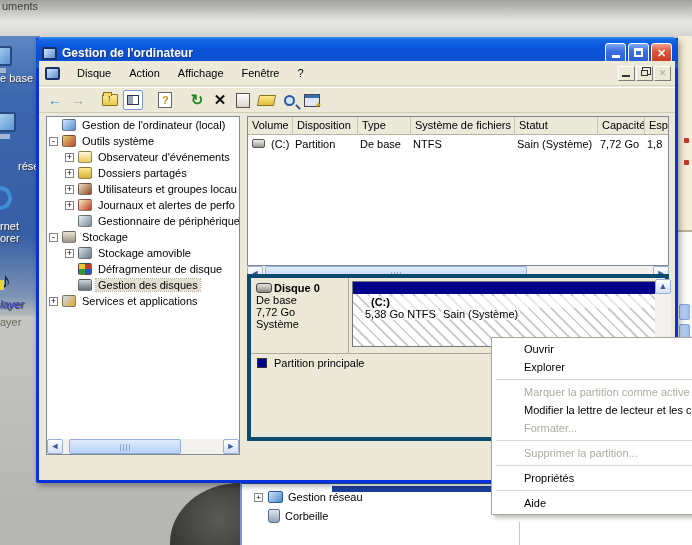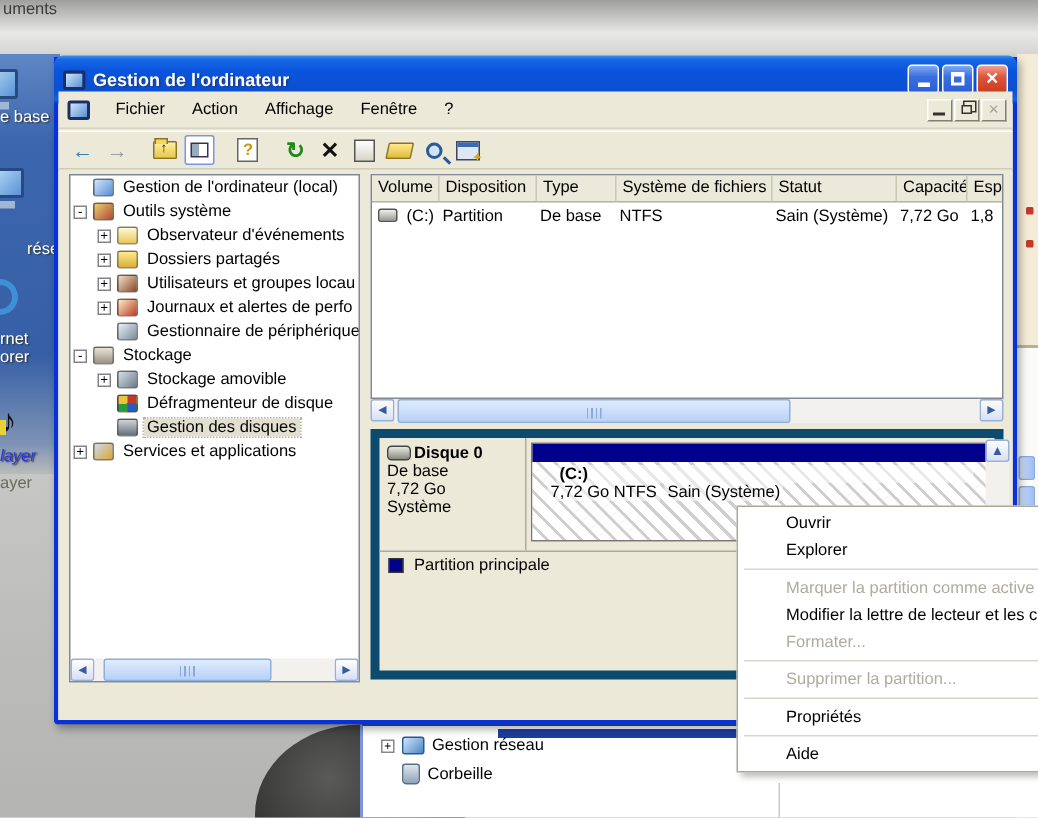--- a/index.html
+++ b/index.html
@@ -123,21 +123,21 @@
   .lhead { display:flex; height:18px; background:#ebe9d9; }
   .lh { border-right:1px solid #cac6b4; border-bottom:1px solid #b8b4a2; padding:2px 4px; white-space:nowrap; overflow:hidden; flex:none; }
   .lrow { display:flex; height:17px; align-items:center; }
   .lc { padding:0 4px; white-space:nowrap; overflow:hidden; flex:none; }
   .vol-ico { width:15px; height:9px; background:linear-gradient(180deg,#f0f0ec,#9a9a92); border:1px solid #555; border-radius:2px; margin:0 2px 0 4px; }
 
   
   .list-hsb { position:absolute; left:208px; top:152px; width:422px; height:16px; display:flex; }
 
   
-  .graph { position:absolute; left:208px; top:172px; width:422px; height:167px; background:#ece9d8; border:6px solid #0c4a6e; }
+  .graph { position:absolute; left:208px; top:160px; width:422px; height:167px; background:#ece9d8; border:4px solid #0c4a6e; }
   .grow { display:flex; border-bottom:1px solid #aeaa9e; }
   .ginfo { width:98px; flex:none; padding:4px 3px 0 5px; border-right:1px solid #aeaa9e; }
   .ginfo .gt { font-weight:bold; display:flex; align-items:center; gap:2px; }
   .disk-ico { width:16px; height:10px; background:linear-gradient(180deg,#e8e8e2,#8a8a80); border:1px solid #444; border-radius:3px; }
   .cd-ico { width:14px; height:12px; border-radius:50%; background:radial-gradient(circle,#fff 0 2px,#bcd8b8 3px 5px,#d8d8d0 6px); border:1px solid #667; }
   .gcell { flex:1; position:relative; padding:3px; }
   .pcell { border:1px solid #777; height:66px; display:flex; flex-direction:column; background:#fff; }
   .pband { height:12px; background:#00008b; flex:none; }
   .phatch { flex:1; padding:2px 10px; background:repeating-linear-gradient(45deg,#ffffff 0 6px,#cfcfcf 6px 8px); }
   .phatch div { background:rgba(255,255,255,.55); display:inline-block; padding:0 2px; }
@@ -214,21 +214,21 @@
         <span class="ming"></span>
       </span>
     <span class="tbtn">
         <span class="maxg"></span>
       </span>
     <span class="tbtn close">✕</span>
   </div>
 
   <div class="menubar">
     <span class="wicon2"></span>
-    <span class="mitem">Fichier</span>
+    <span class="mitem">Disque</span>
     <span class="mitem">Action</span>
     <span class="mitem">Affichage</span>
     <span class="mitem">Fenêtre</span>
     <span class="mitem">?</span>
     <span class="mdi-btns">
       <span class="mdi-btn">
           <span class="bar"></span>
         </span>
       <span class="mdi-btn">
           <span class="rest"></span>
@@ -386,21 +386,21 @@
             </div>
           <div>De base</div>
           <div>7,72 Go</div>
           <div>Système</div>
         </div>
         <div class="gcell">
           <div class="pcell">
             <div class="pband"></div>
             <div class="phatch">
               <div class="pname">(C:)</div>
-              <div>7,72 Go NTFS</div>
+              <div>5,38 Go NTFS</div>
               <div>Sain (Système)</div>
             </div>
           </div>
         </div>
       </div>
       <div class="legend">
         <span class="sq"></span>
         <span>Partition principale</span>
       </div>
       <div class="graph-vsb">

